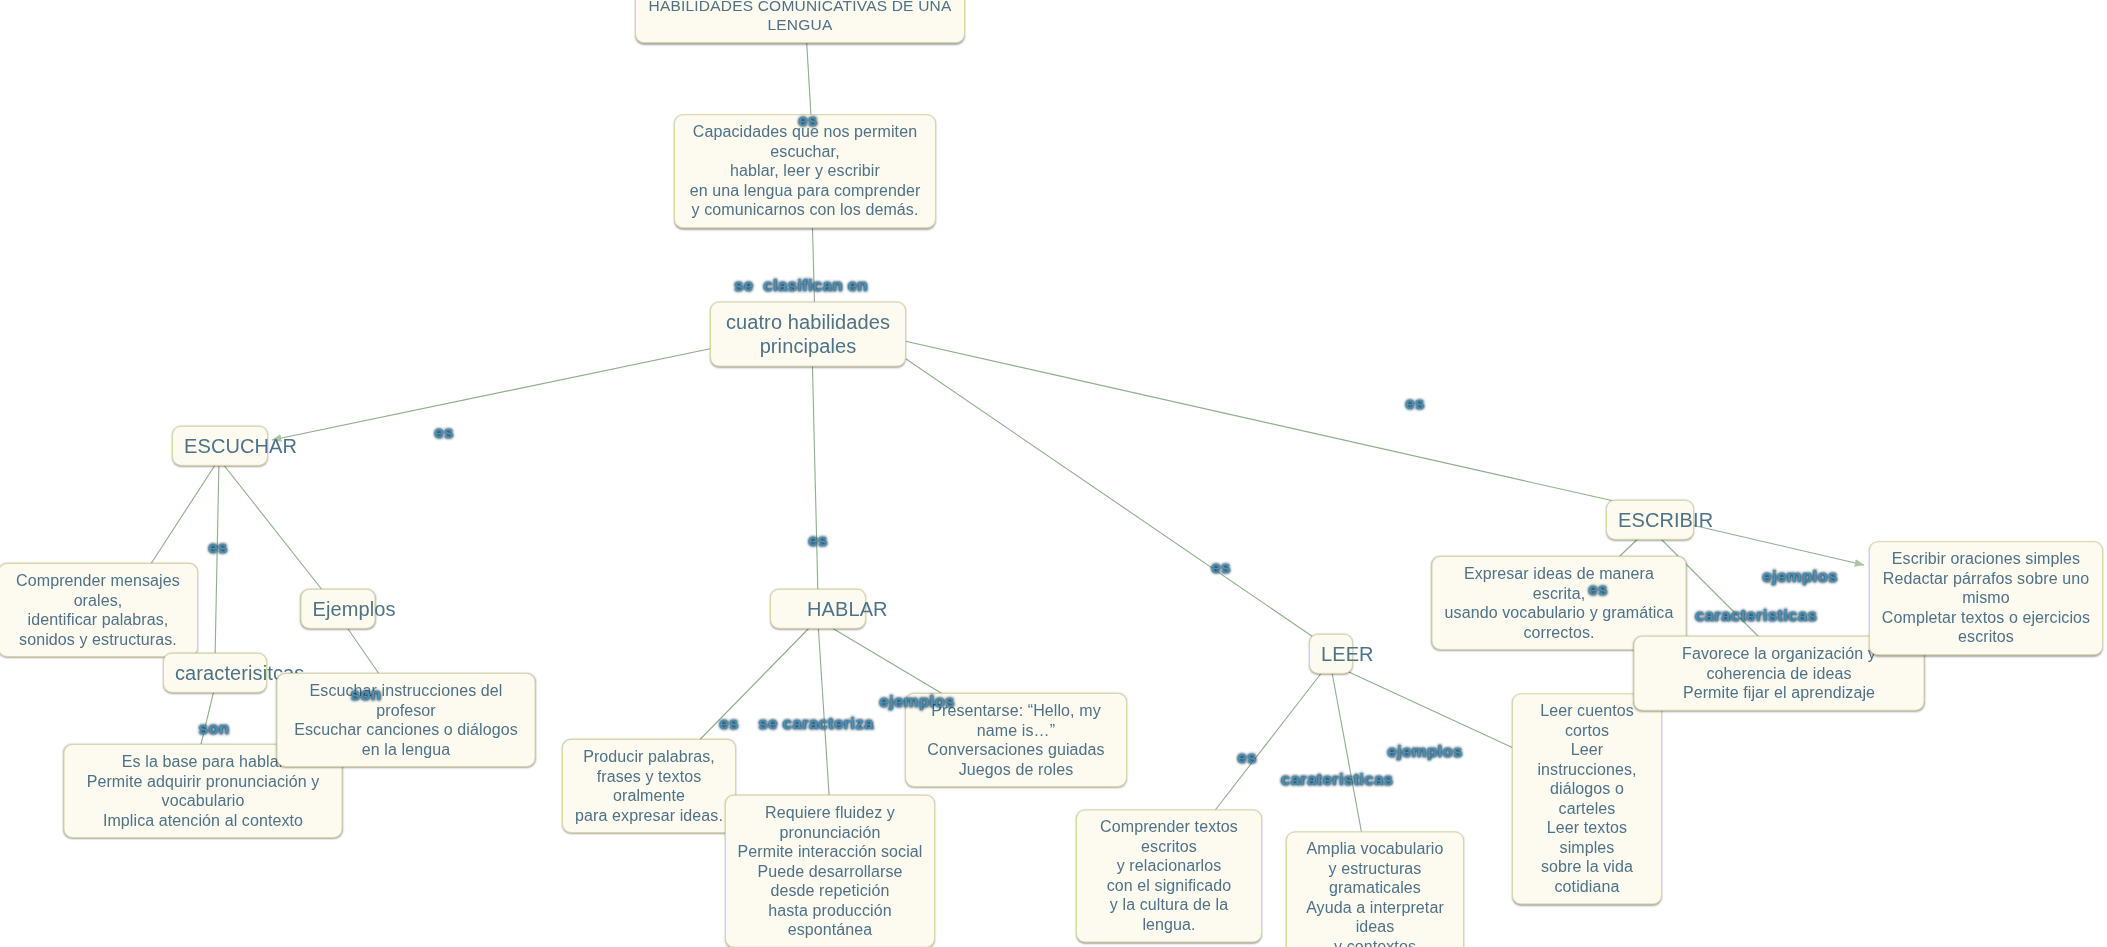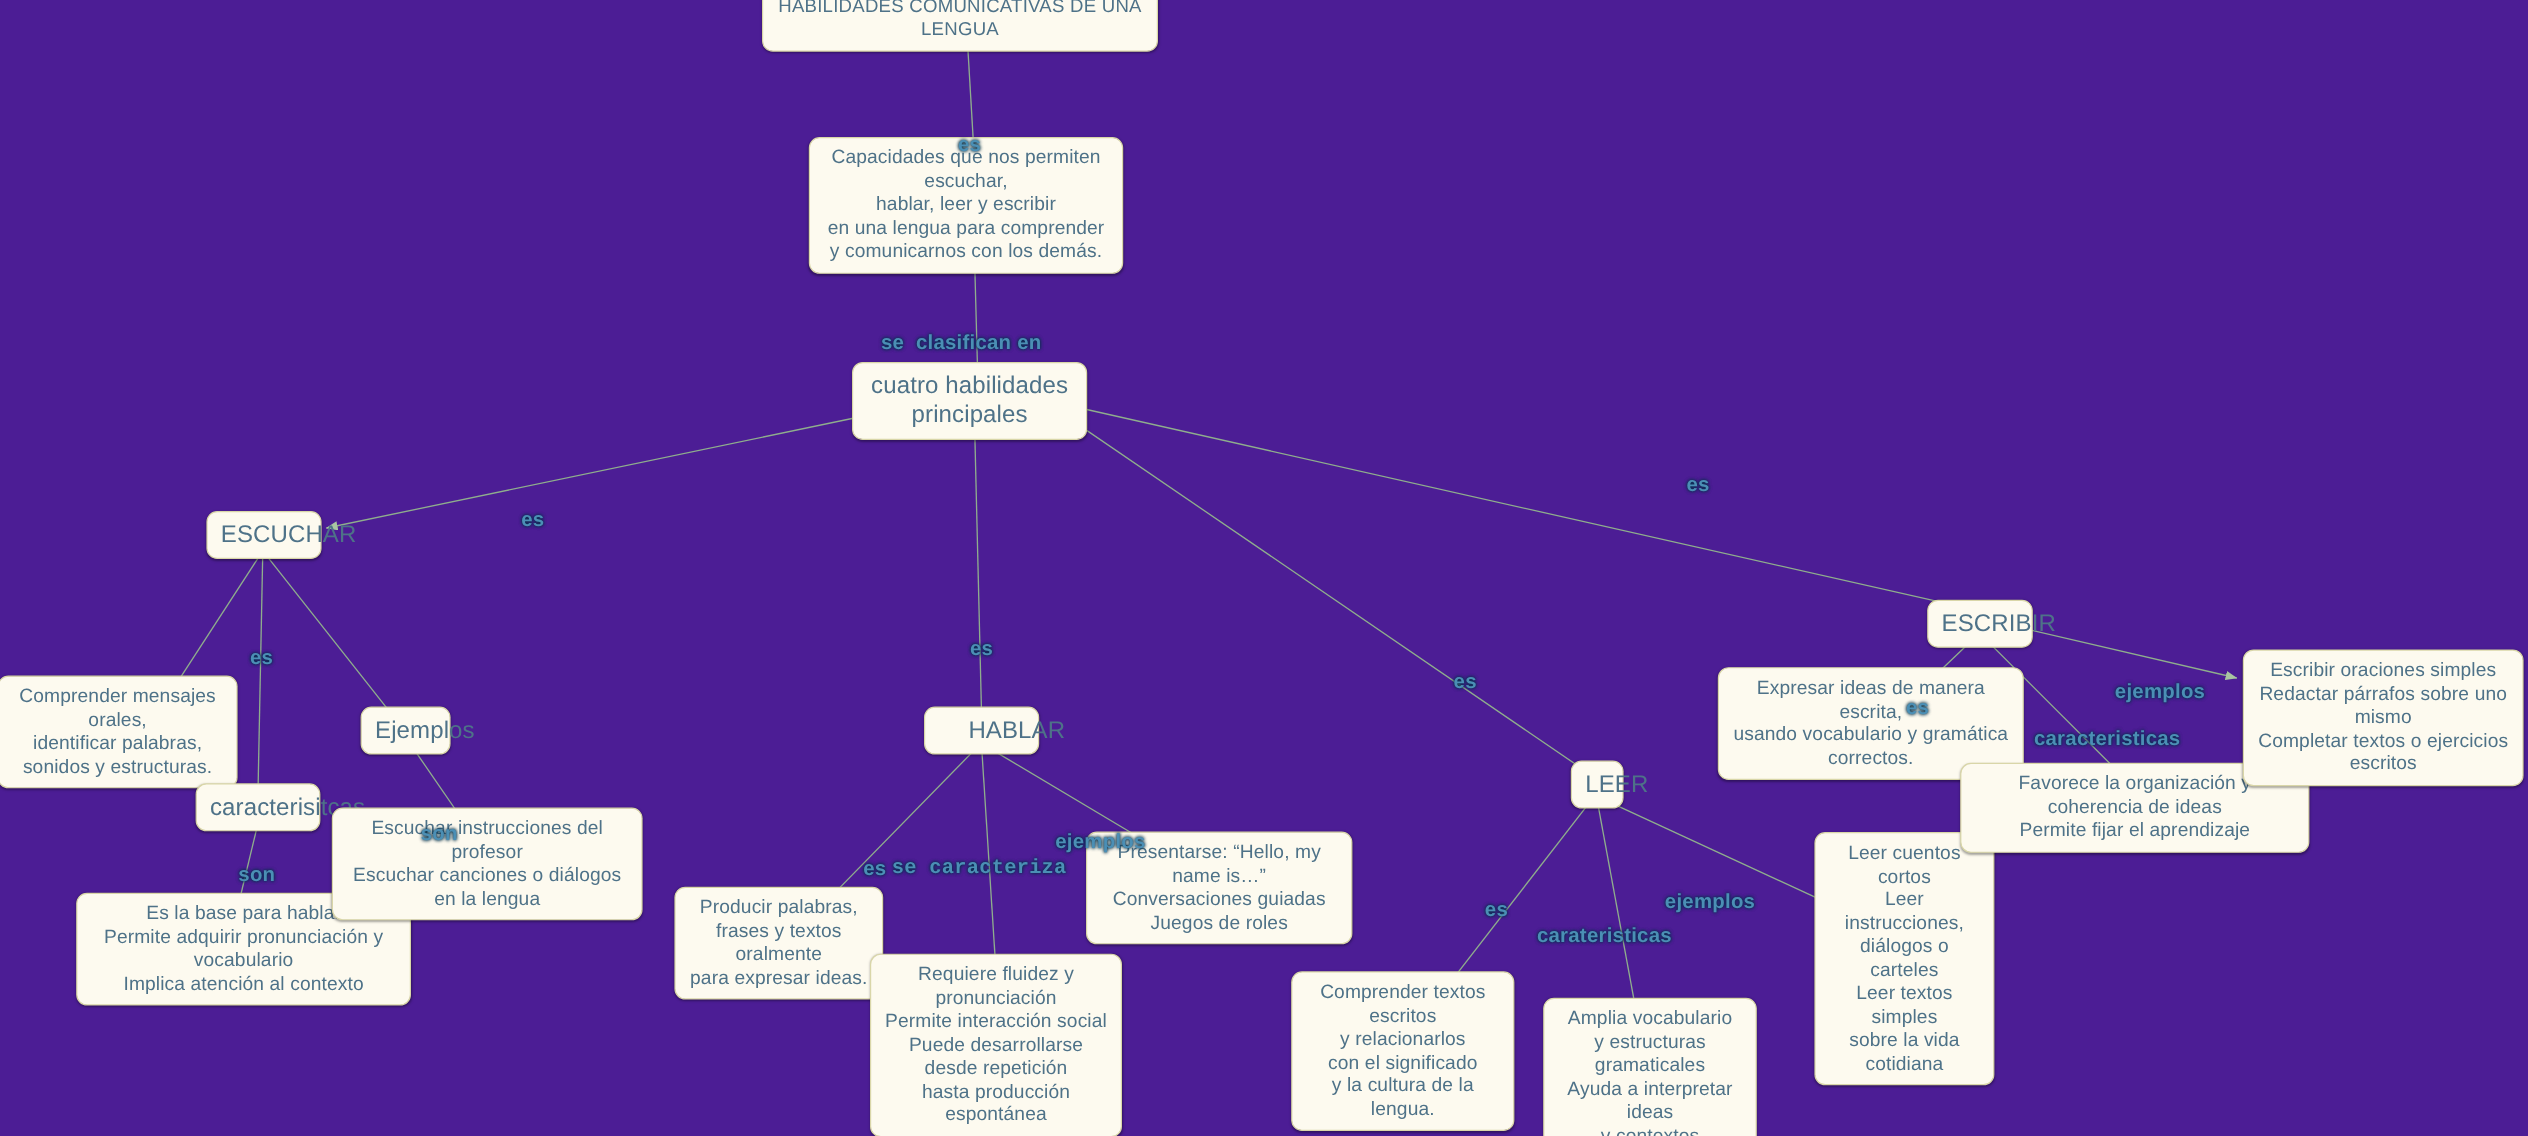--- a/index.html
+++ b/index.html
@@ -4,21 +4,21 @@
 <style>
   html, body {
     margin: 0;
     padding: 0;
     background: #04304a;
   }
   #canvas {
     position: relative;
     width: 2107px;
     height: 947px;
-    background: #4c1d95;
+    background: #ffffff;
     overflow: hidden;
     font-family: "Liberation Sans", sans-serif;
   }
   #edges {
     position: absolute;
     left: 0;
     top: 0;
     width: 2107px;
     height: 947px;
     pointer-events: none;
@@ -148,21 +148,21 @@
       <div class="edge-label" style="left: 808px; top: 92px;">es</div>
       <div class="edge-label" style="left: 801px; top: 257px;">se  clasifican en</div>
       <div class="edge-label" style="left: 444px; top: 404px;">es</div>
       <div class="edge-label" style="left: 818px; top: 512px;">es</div>
       <div class="edge-label" style="left: 1221px; top: 539px;">es</div>
       <div class="edge-label" style="left: 1415px; top: 375px;">es</div>
       <div class="edge-label" style="left: 218px; top: 519px;">es</div>
       <div class="edge-label" style="left: 214px; top: 700px;">son</div>
       <div class="edge-label" style="left: 366px; top: 666px;">son</div>
       <div class="edge-label" style="left: 729px; top: 695px;">es</div>
-      <div class="edge-label" style="left: 816px; top: 695px; font-family: Liberation Mono, monospace;">se caracteriza</div>
+      <div class="edge-label" style="left: 816px; top: 695px;">se caracteriza</div>
       <div class="edge-label" style="left: 917px; top: 673px;">ejemplos</div>
       <div class="edge-label" style="left: 1247px; top: 729px;">es</div>
       <div class="edge-label" style="left: 1337px; top: 751px;">carateristicas</div>
       <div class="edge-label" style="left: 1425px; top: 723px;">ejemplos</div>
       <div class="edge-label" style="left: 1598px; top: 561px;">es</div>
       <div class="edge-label" style="left: 1756px; top: 587px; text-align: right;">caracteristicas</div>
       <div class="edge-label" style="left: 1800px; top: 548px;">ejemplos</div>
     </div>
 </div>
 

